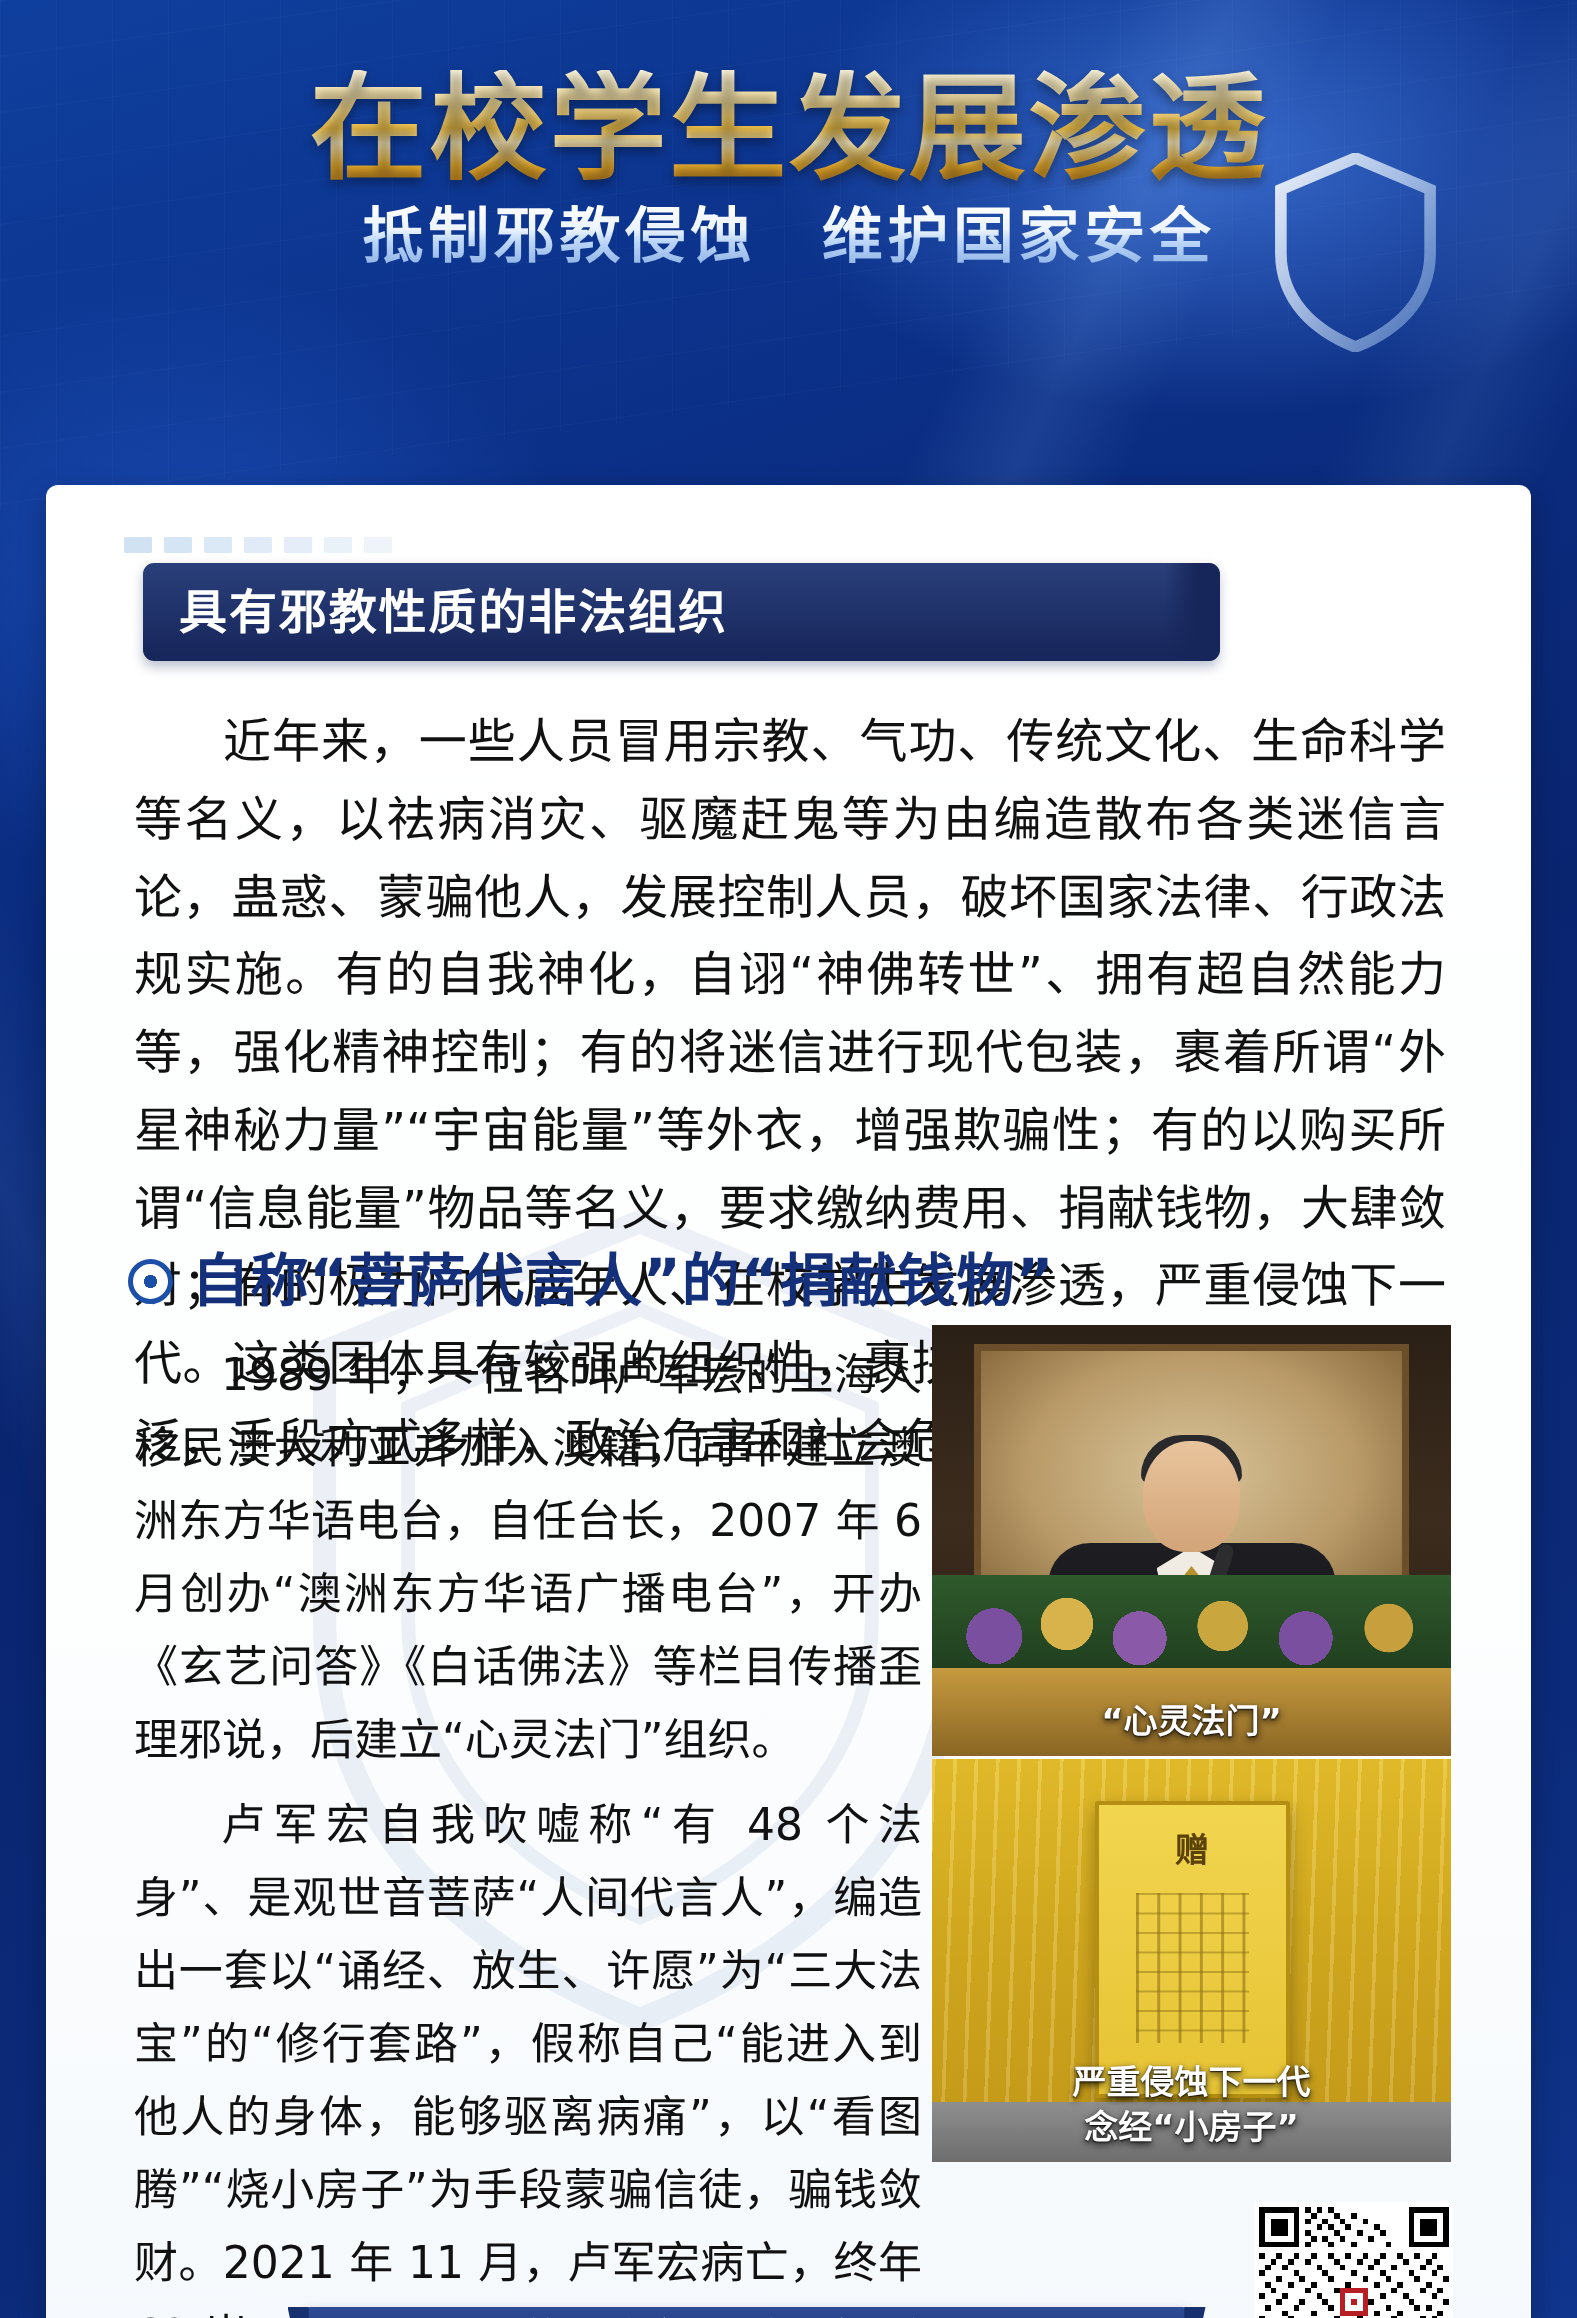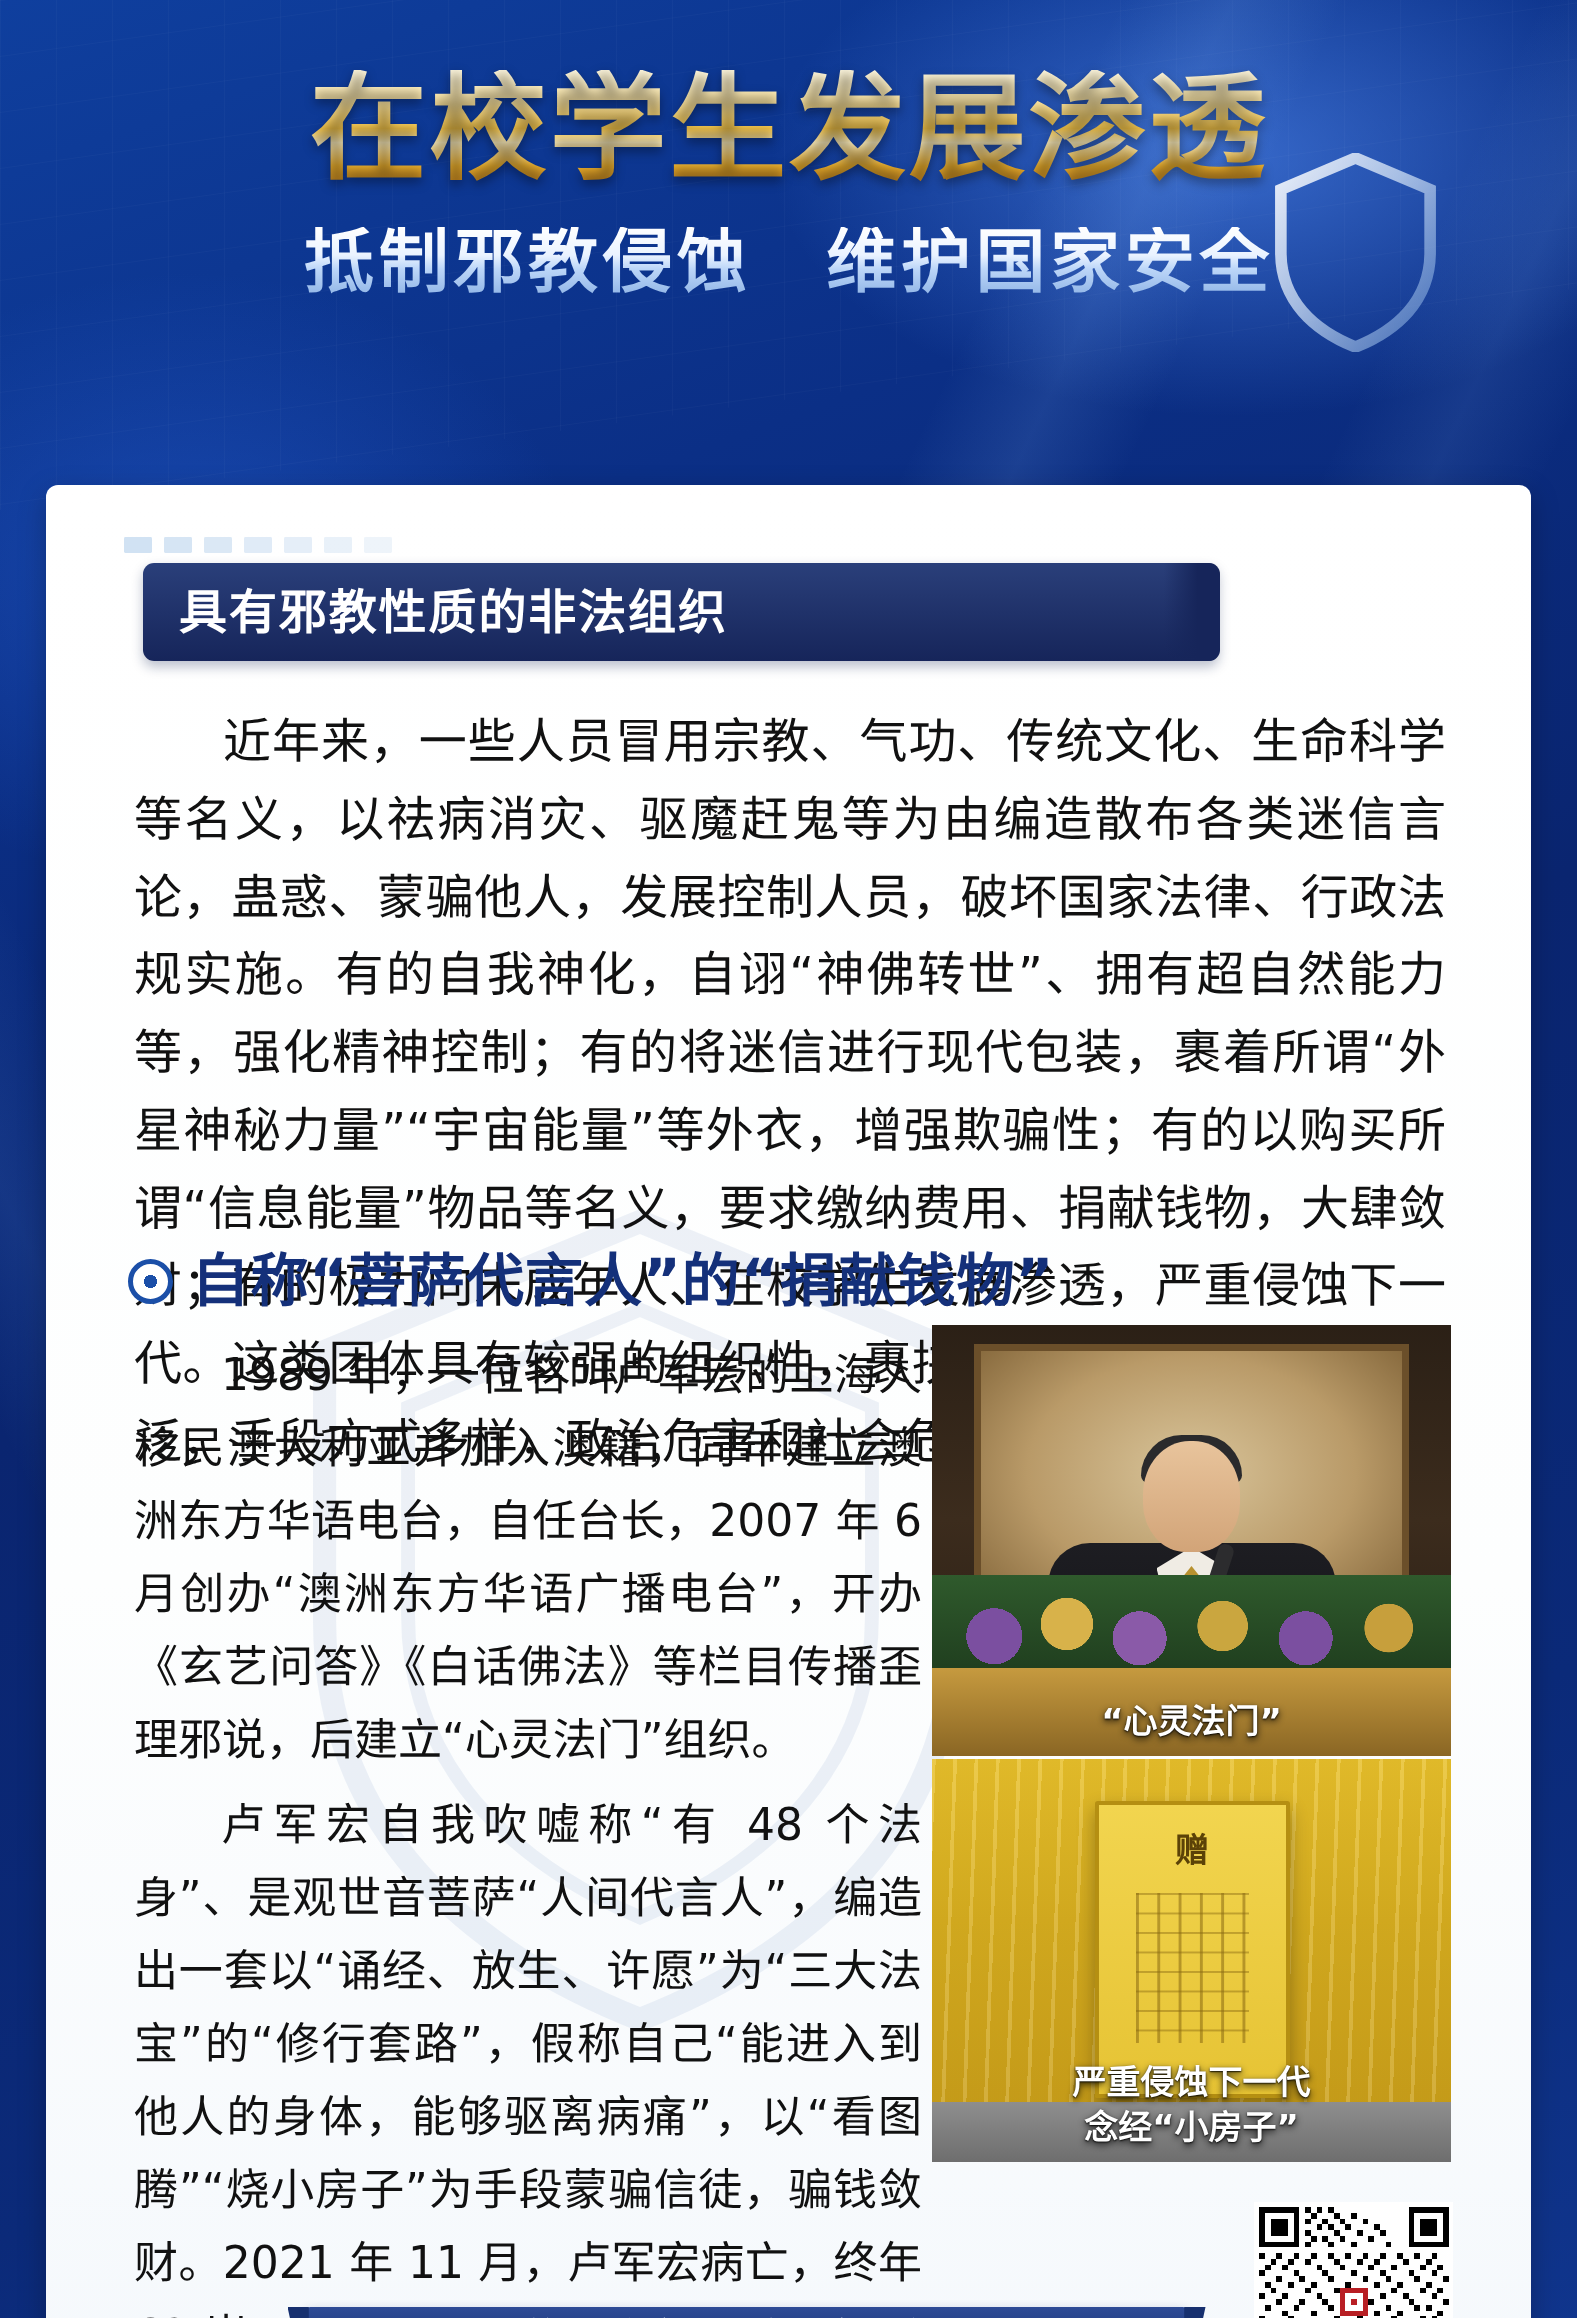--- a/index.html
+++ b/index.html
@@ -57,23 +57,23 @@
     -webkit-background-clip: text;
     background-clip: text;
     color: transparent;
     text-shadow: 0 4.6px 11px rgba(0,0,0,0.35);
     position: relative;
     z-index: 3;
     display: inline-block;
     padding: 0 14px;
   }
   .title-sub {
-    margin-top: 40px;
-    font-family: "DejaVu Sans", sans-serif;
-    font-size: 70px;
+    margin-top: 18px;
+    font-family: "DejaVu Sans", sans-serif;
+    font-size: 61px;
     font-weight: bold;
     letter-spacing: 4.6px;
     line-height: 1;
     background: linear-gradient(180deg, #ffffff 0%, #eaf3ff 40%, #bcd6f8 60%, #8fb4e6 100%);
     -webkit-background-clip: text;
     background-clip: text;
     color: transparent;
     position: relative;
     z-index: 3;
     display: inline-block;

